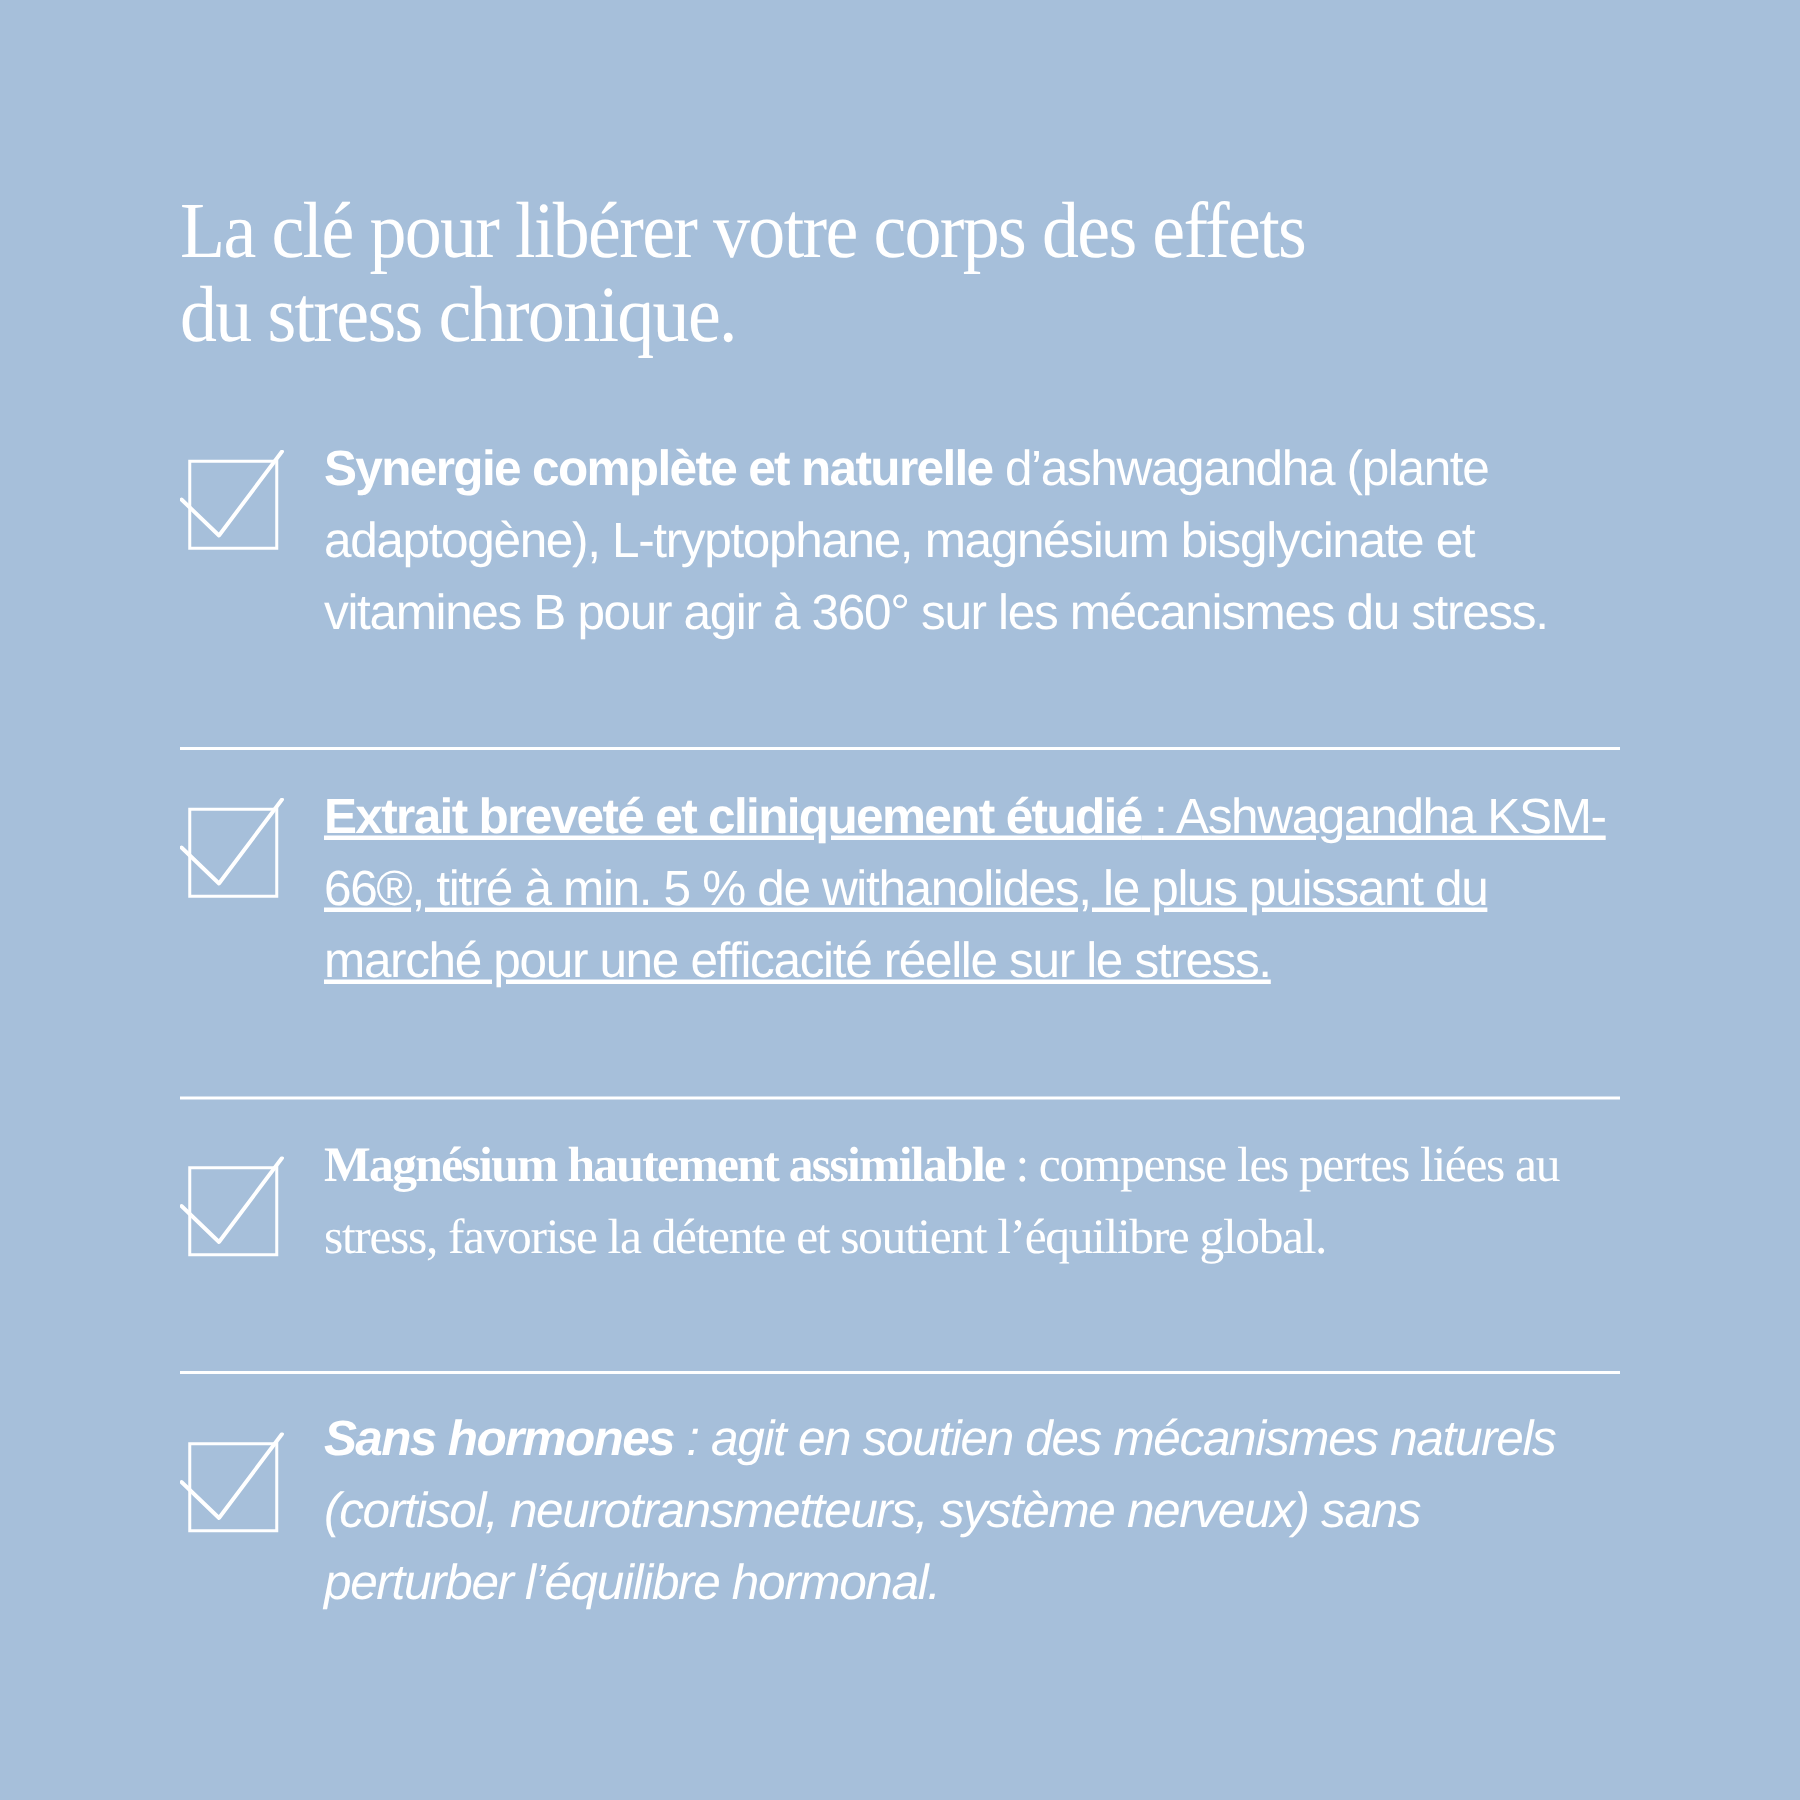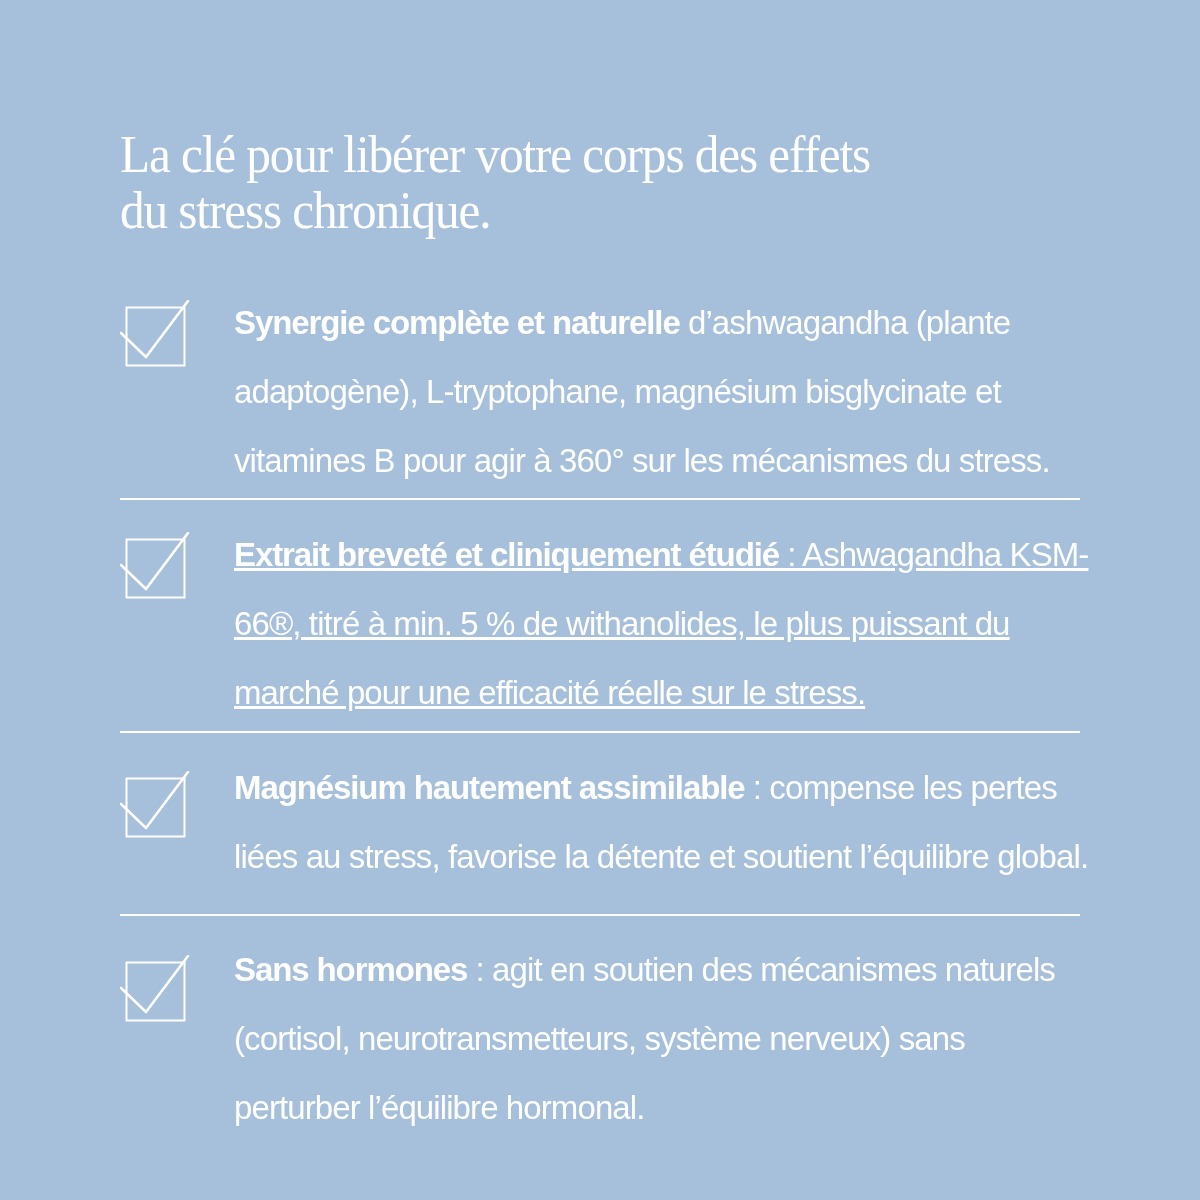--- a/index.html
+++ b/index.html
@@ -28,25 +28,25 @@
       left: 120px;
       width: 960px;
     }
     .check {
       position: absolute;
       left: 0; top: 0;
       width: 72px; height: 72px;
     }
     .text {
       position: absolute;
-      left: 114px;
+      left: 96px;
       width: 860px;
       font-family: "Liberation Sans", "DejaVu Sans", sans-serif;
       font-size: 33px;
-      line-height: 69px;
+      line-height: 48px;
       letter-spacing: -0.9px;
       font-weight: normal;
       margin: 0;
     }
     .text b { font-weight: bold; letter-spacing: -1.1px; }
     .divider {
       position: absolute;
       left: 120px;
       width: 960px;
       height: 2px;
@@ -83,28 +83,28 @@
   </p>
 </div>
 
 <div class="divider" style="top:731px;"></div>
 
 <div class="item" style="top:771px;">
   <svg class="check" viewBox="0 0 72 72">
     <rect x="6.5" y="7.5" width="58" height="58" fill="none" stroke="#fff" stroke-width="2"></rect>
     <polyline points="1,33 26,57 68,1" fill="none" stroke="#fff" stroke-width="2.6" stroke-linecap="round" stroke-linejoin="round"></polyline>
   </svg>
-  <p class="text" style="top:-18px;">
+  <p class="text" style="top:-18px;font-family:Liberation Serif, serif;">
     <b>Magnésium hautement assimilable</b><span> : compense les pertes liées au stress, favorise la détente et soutient l’équilibre global.</span>
   </p>
 </div>
 
 <div class="divider" style="top:914px;"></div>
 
 <div class="item" style="top:955px;">
   <svg class="check" viewBox="0 0 72 72">
     <rect x="6.5" y="7.5" width="58" height="58" fill="none" stroke="#fff" stroke-width="2"></rect>
     <polyline points="1,33 26,57 68,1" fill="none" stroke="#fff" stroke-width="2.6" stroke-linecap="round" stroke-linejoin="round"></polyline>
   </svg>
-  <p class="text" style="top:-20px;">
+  <p class="text" style="top:-20px;font-style:italic;">
     <b>Sans hormones</b><span> : agit en soutien des mécanismes naturels (cortisol, neurotransmetteurs, système nerveux) sans perturber l’équilibre hormonal.</span>
   </p>
 </div>
 
 </body></html>

